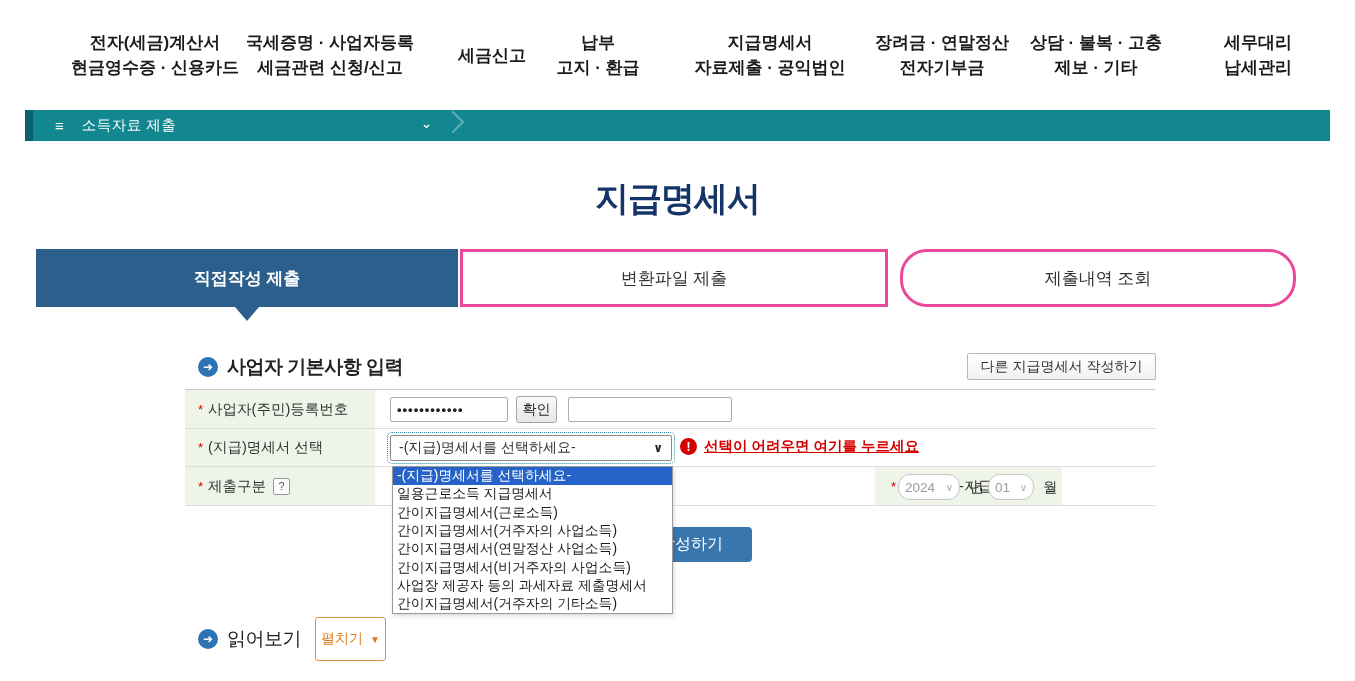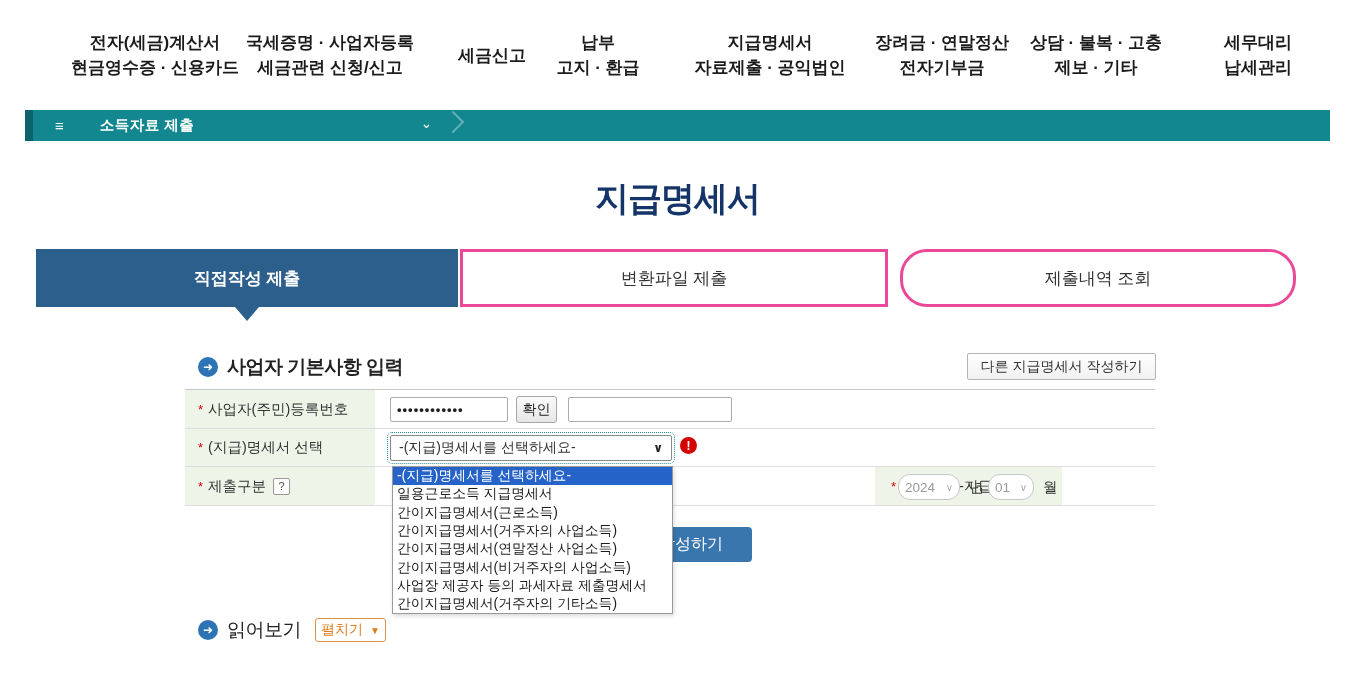--- a/index.html
+++ b/index.html
@@ -7,21 +7,21 @@
   body { font-family:"Liberation Sans","DejaVu Sans",sans-serif; color:#222; }
   .screen { position:relative; width:1355px; height:681px; background:#fff; overflow:hidden; }
 
   
   .topnav { position:absolute; top:26px; left:0; width:1355px; height:58px; }
   .nav-item { position:absolute; top:0; height:58px; display:flex; flex-direction:column; justify-content:center; align-items:center; transform:translateX(-50%); font-size:17px; font-weight:600; color:#1b1b1b; line-height:25px; white-space:nowrap; cursor:pointer; }
 
   
   .menubar { position:absolute; top:110px; left:25px; width:1305px; height:31px; background:#12878f; border-left:8px solid #0b646b; display:flex; align-items:center; }
   .menubar .hamburger { color:#fff; font-size:15px; margin-left:22px; cursor:pointer; }
-  .menubar .mb-title { color:#fff; font-size:14.5px; font-weight:bold; margin-left:36px; letter-spacing:0.5px; }
+  .menubar .mb-title { color:#fff; font-size:14.5px; font-weight:normal; margin-left:18px; letter-spacing:0.5px; }
   .menubar .mb-chevron { position:absolute; left:388px; color:#fff; font-size:13px; font-weight:bold; top:6px; cursor:pointer; }
   .menubar .mb-crumb { position:absolute; left:412px; top:4px; width:16px; height:16px; border-top:2px solid rgba(255,255,255,0.35); border-right:2px solid rgba(255,255,255,0.35); transform:rotate(45deg); }
 
   
   .page-title { position:absolute; top:176px; left:0; width:1355px; text-align:center; font-size:34px; font-weight:bold; color:#153468; letter-spacing:-1px; }
 
   
   .tab { position:absolute; top:249px; height:58px; display:flex; align-items:center; justify-content:center; font-size:17px; cursor:pointer; }
   .tab-active { left:36px; width:422px; background:#2d5f8c; color:#fff; font-weight:bold; }
   .tab-active::after { content:""; position:absolute; left:50%; bottom:-14px; transform:translateX(-50%); border:12px solid transparent; border-top:14px solid #2d5f8c; border-bottom:0; }
@@ -72,21 +72,21 @@
   .write-btn { position:absolute; left:630px; top:527px; width:122px; height:35px; background:#3a76ae; border:none; border-radius:4px; color:#fff; font-size:16px; cursor:pointer; z-index:2; font-family:inherit; }
 
   
   .dropdown { position:absolute; left:392px; top:466px; width:281px; background:#fff; border:1px solid #9a9a9a; z-index:10; box-shadow:1px 2px 4px rgba(0,0,0,0.15); }
   .dd-option { height:18.3px; display:flex; align-items:center; padding:0 4px; font-size:13.8px; color:#1b1b1b; white-space:nowrap; cursor:pointer; }
   .dd-option.selected { background:#2563c8; color:#fff; }
 
   
   .readme { position:absolute; top:617px; left:198px; display:flex; align-items:center; }
   .readme-title { font-size:19px; font-weight:normal; color:#222; letter-spacing:-0.5px; }
-  .expand-btn { margin-left:14px; width:71px; height:24px; border:1px solid #dd9147; border-radius:3px; background:#fff; color:#e07b1f; font-size:14px; display:flex; align-items:center; justify-content:center; gap:7px; cursor:pointer; }
+  .expand-btn { margin-left:14px; width:71px; height:44px; border:1px solid #dd9147; border-radius:3px; background:#fff; color:#e07b1f; font-size:14px; display:flex; align-items:center; justify-content:center; gap:7px; cursor:pointer; }
   .expand-caret { font-size:10px; color:#e07b1f; }
 </style>
 </head>
 <body>
 
 <div class="screen">
 
   <nav class="topnav">
     <div class="nav-item" style="left:155px">
         <span>전자(세금)계산서</span>
@@ -165,20 +165,21 @@
         <span class="req">*</span>
         <span>(지급)명세서 선택</span>
       </div>
       <div class="value-cell">
         <div class="select-box">
           <span class="sel-text">-(지급)명세서를 선택하세요-</span>
           <span class="sel-arrow">∨</span>
         </div>
         <div class="warn-wrap">
           <span class="warn-icon">!</span>
+          <a class="warn-link">선택이 어려우면 여기를 누르세요</a>
         </div>
       </div>
     </div>
 
     <div class="form-row">
       <div class="label-cell">
         <span class="req">*</span>
         <span>제출구분</span>
         <span class="help-btn">?</span>
       </div>

